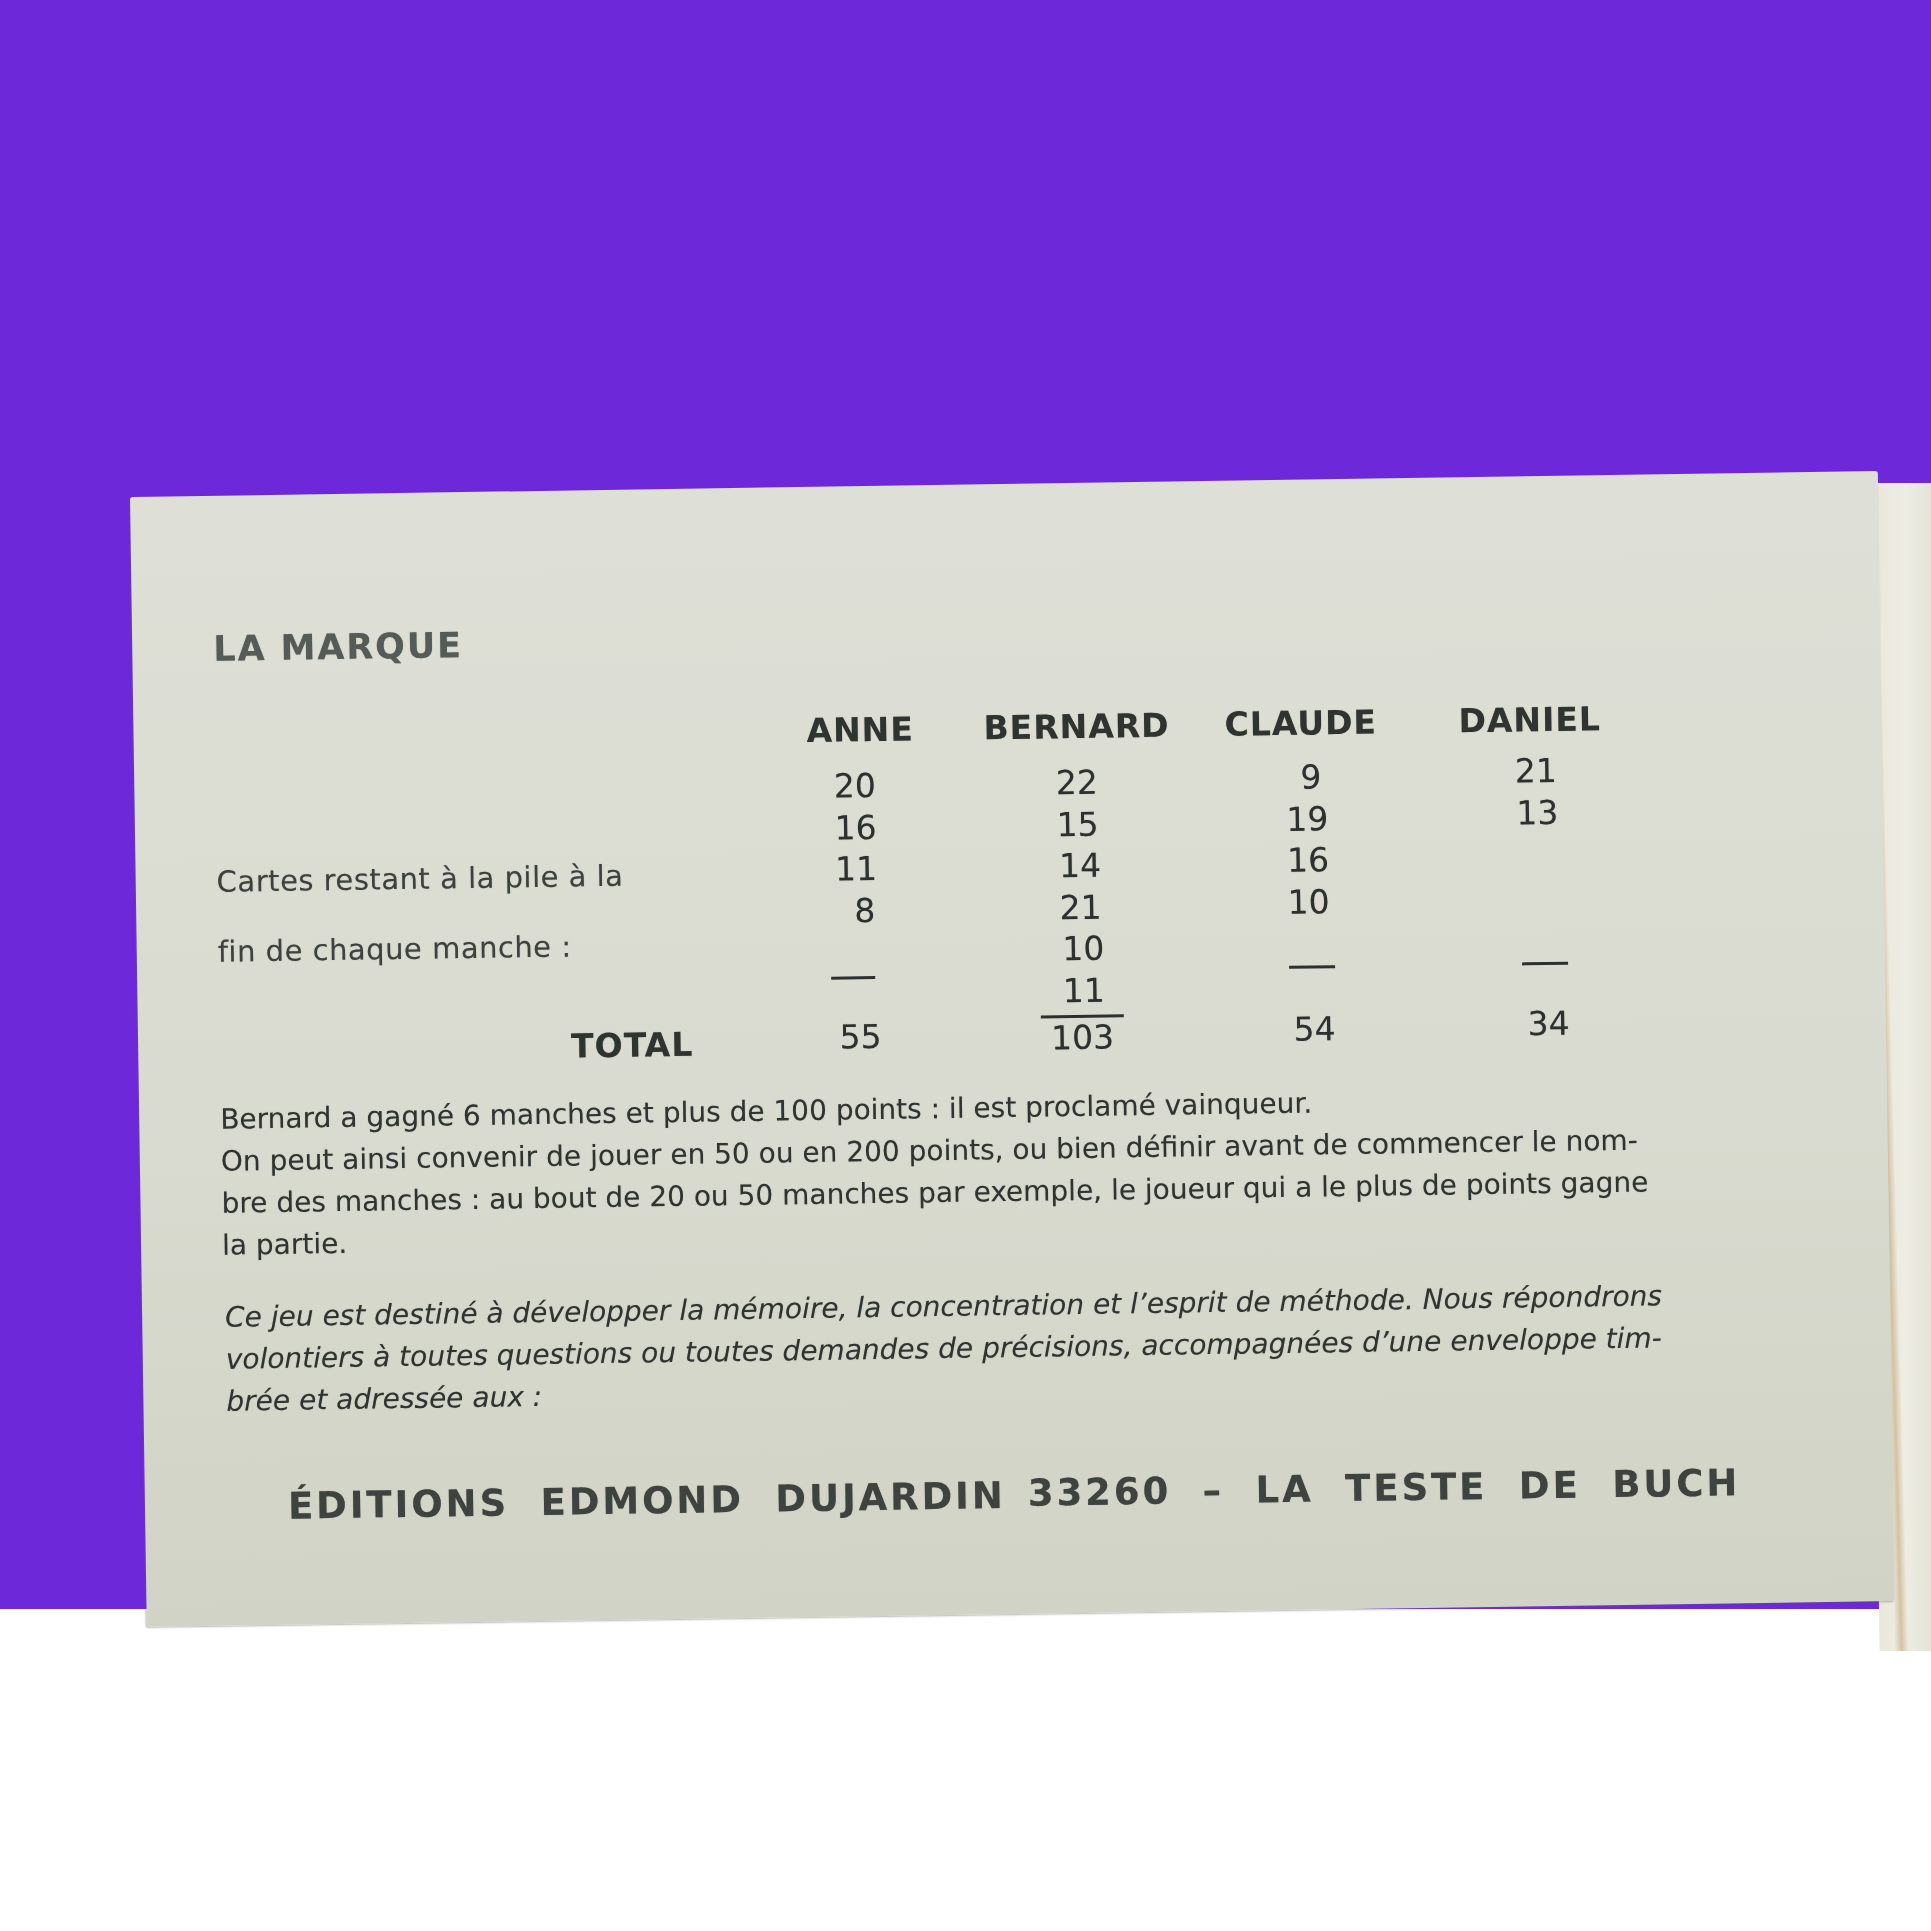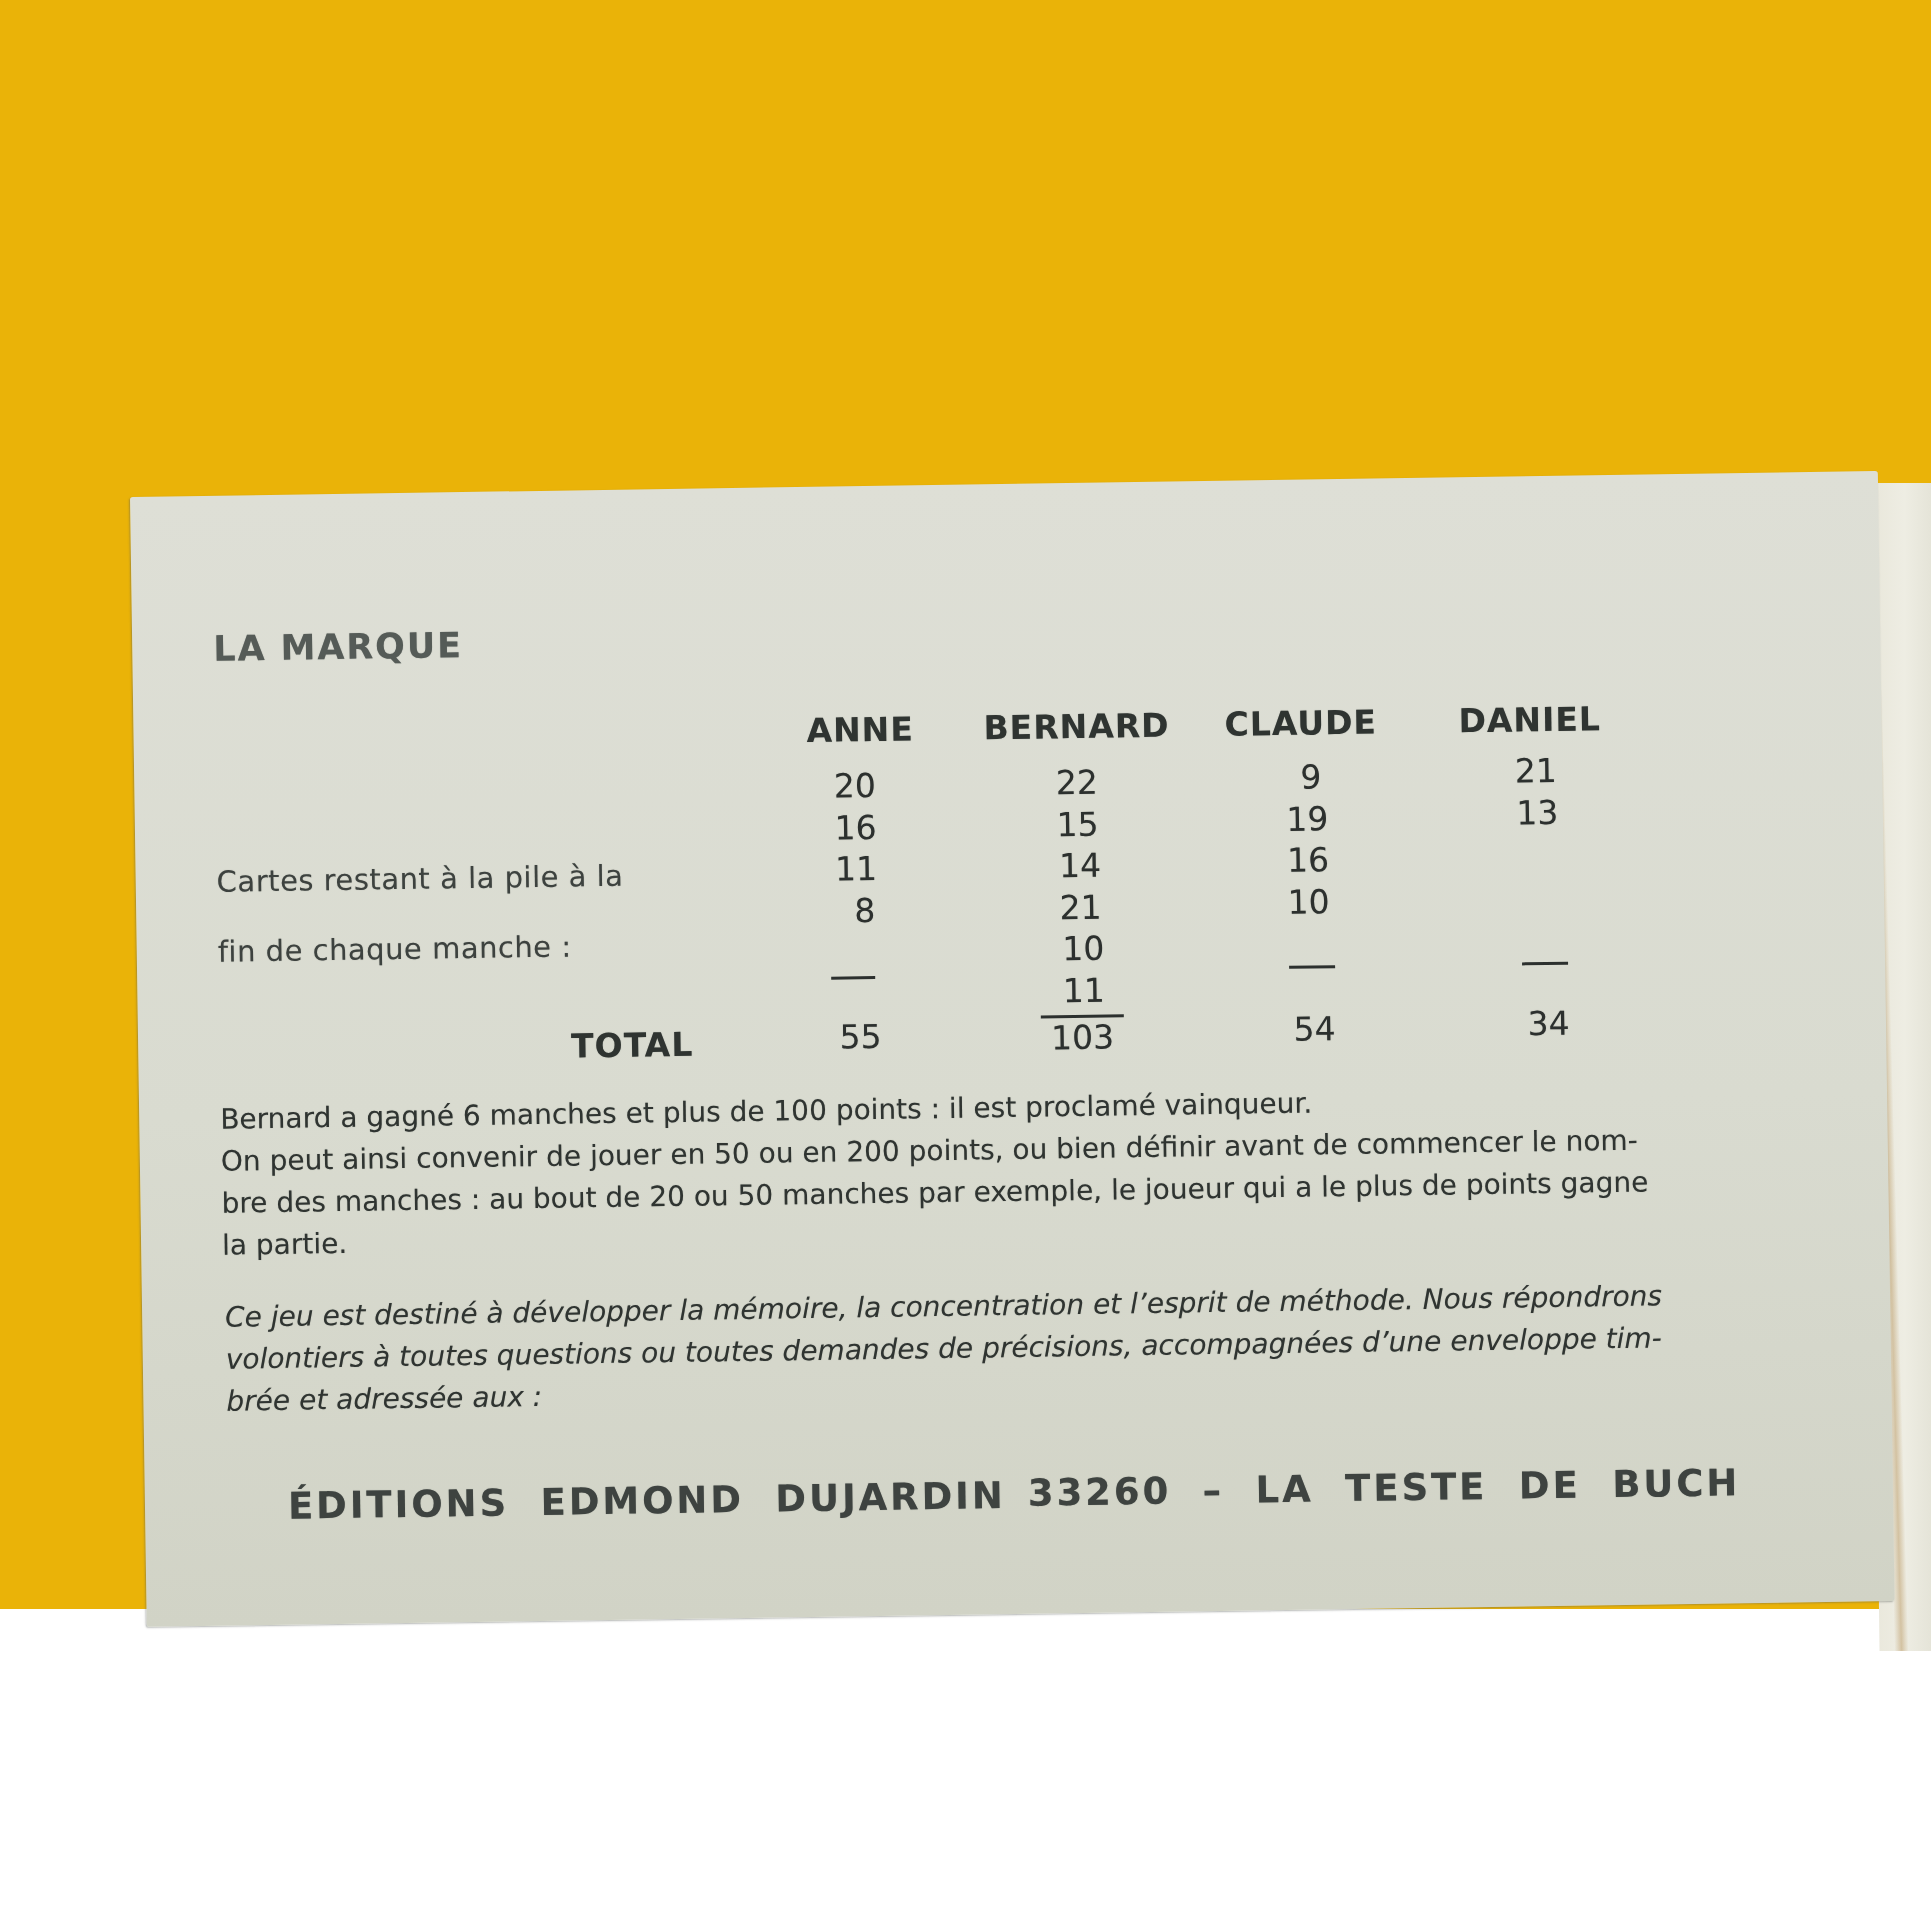--- a/index.html
+++ b/index.html
@@ -7,21 +7,21 @@
       padding: 0;
       width: 1931px;
       height: 1931px;
       background: #ffffff;
       overflow: hidden;
     }
     .scene {
       position: relative;
       width: 1931px;
       height: 1609px;
-      background: #eab308;
+      background: #6d28d9;
     }
     
     .page {
       position: absolute;
       left: 130px;
       top: 497px;
       width: 1748px;
       height: 1130px;
       background: linear-gradient(180deg, #dedfd6 0%, #d9dbd0 55%, #d1d3c6 100%);
       transform: rotate(-0.85deg);

